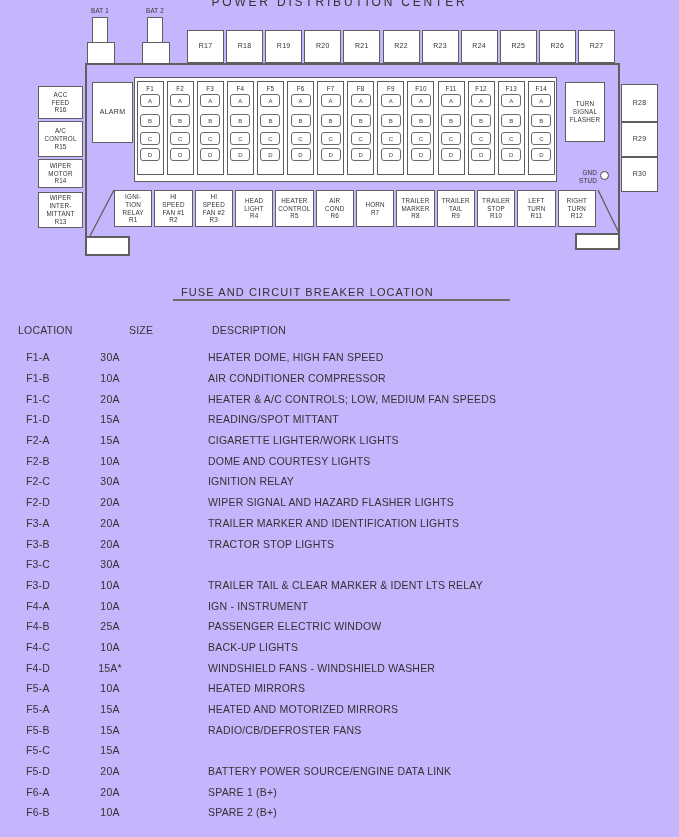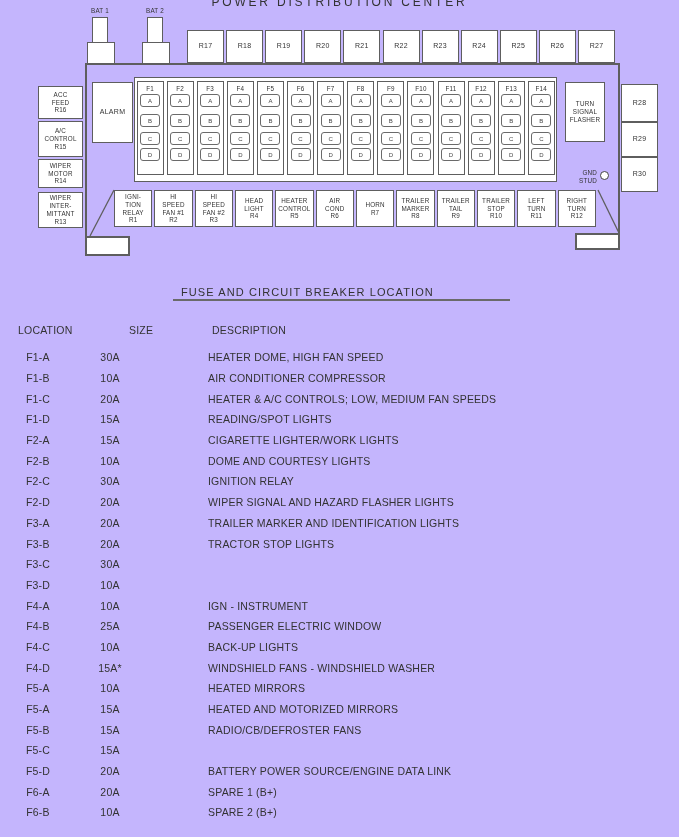--- a/index.html
+++ b/index.html
@@ -167,21 +167,21 @@
         <div class="c-desc">AIR CONDITIONER COMPRESSOR</div>
       </div>
       <div class="trow">
         <div class="c-loc">F1-C</div>
         <div class="c-size">20A</div>
         <div class="c-desc">HEATER &amp; A/C CONTROLS; LOW, MEDIUM FAN SPEEDS</div>
       </div>
       <div class="trow">
         <div class="c-loc">F1-D</div>
         <div class="c-size">15A</div>
-        <div class="c-desc">READING/SPOT LIGHTS</div>
+        <div class="c-desc">READING/SPOT MITTANT</div>
       </div>
       <div class="trow">
         <div class="c-loc">F2-A</div>
         <div class="c-size">15A</div>
         <div class="c-desc">CIGARETTE LIGHTER/WORK LIGHTS</div>
       </div>
       <div class="trow">
         <div class="c-loc">F2-B</div>
         <div class="c-size">10A</div>
         <div class="c-desc">DOME AND COURTESY LIGHTS</div>
@@ -206,20 +206,21 @@
         <div class="c-size">20A</div>
         <div class="c-desc">TRACTOR STOP LIGHTS</div>
       </div>
       <div class="trow">
         <div class="c-loc">F3-C</div>
         <div class="c-size">30A</div>
       </div>
       <div class="trow">
         <div class="c-loc">F3-D</div>
         <div class="c-size">10A</div>
+        <div class="c-desc">TRAILER TAIL &amp; CLEAR MARKER &amp; IDENT LTS RELAY</div>
       </div>
       <div class="trow">
         <div class="c-loc">F4-A</div>
         <div class="c-size">10A</div>
         <div class="c-desc">IGN - INSTRUMENT</div>
       </div>
       <div class="trow">
         <div class="c-loc">F4-B</div>
         <div class="c-size">25A</div>
         <div class="c-desc">PASSENGER ELECTRIC WINDOW</div>

